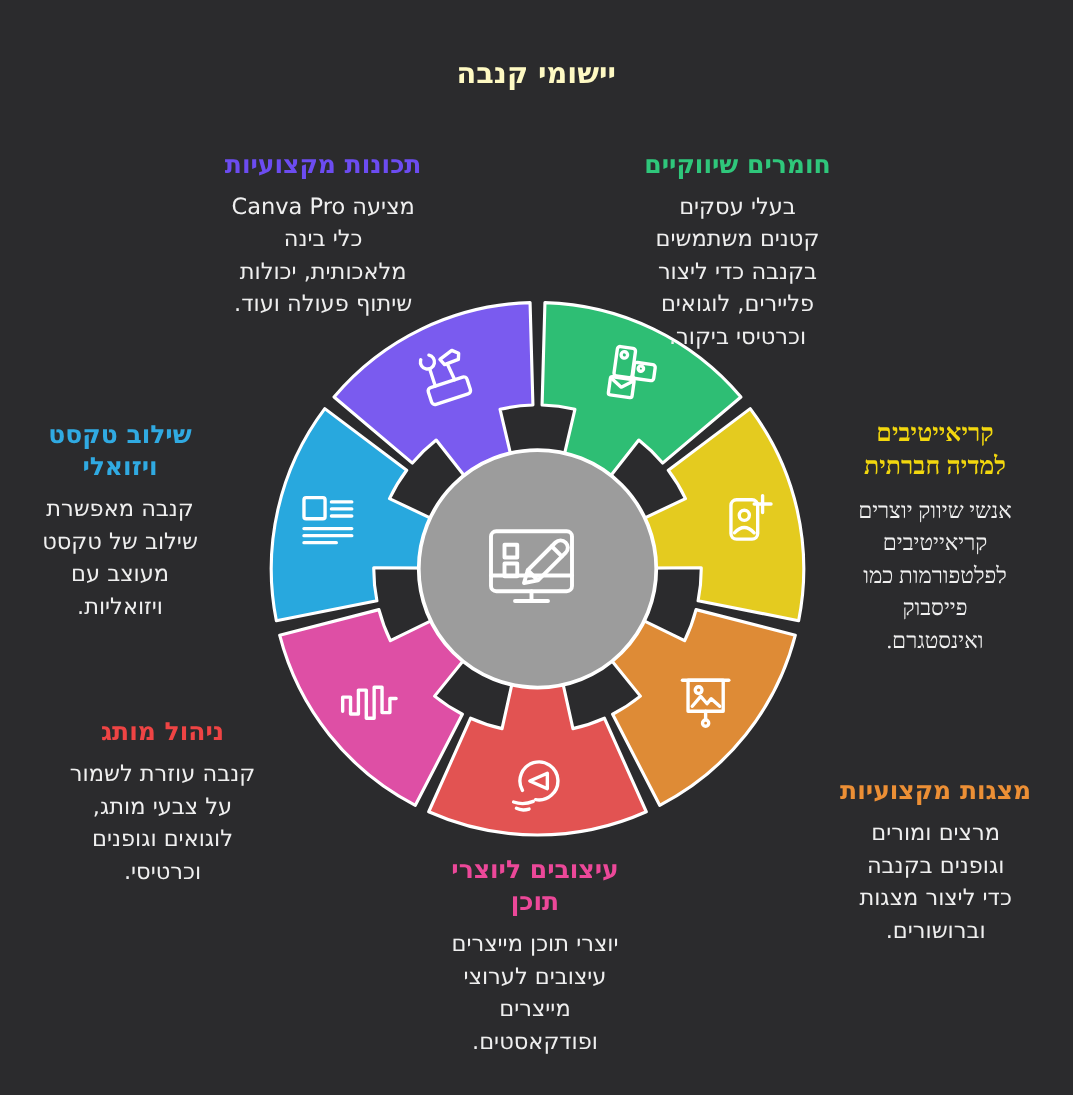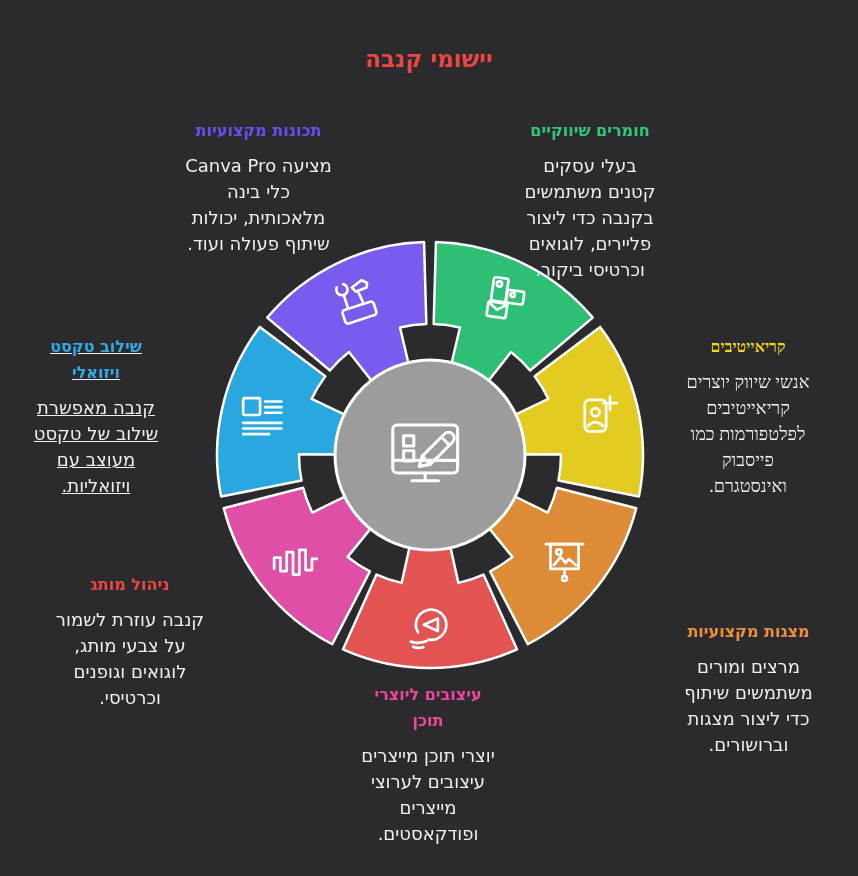--- a/index.html
+++ b/index.html
@@ -3,36 +3,36 @@
 <meta charset="utf-8">
 <style>
   html,body{margin:0;padding:0;}
   body{
     width:858px;height:876px;position:relative;overflow:hidden;
     background:#2B2B2D;
     font-family:"DejaVu Sans","Liberation Sans",sans-serif;
   }
   .page-title{
     position:absolute;top:46px;left:0;right:0;
-    text-align:center;font-size:23px;font-weight:bold;color:#ef4444;
+    text-align:center;font-size:23px;font-weight:bold;color:#fef9c3;
   }
   .section-block{
     position:absolute;text-align:center;direction:rtl;
     font-size:18px;line-height:26px;color:#EFEFEF;
   }
   .section-heading{
-    font-weight:bold;font-size:16px;line-height:26px;margin-bottom:9px;
+    font-weight:bold;font-size:20px;line-height:26px;margin-bottom:9px;
   }
   .pos-top-left    {left:146px;top:118px;width:225px;}
   .pos-top-right   {left:480px;top:118px;width:220px;}
   .pos-right       {left:642px;top:334px;width:212px;font-family:Liberation Serif, serif;}
   .pos-bottom-right{left:641px;top:572px;width:215px;}
   .pos-bottom      {left:308px;top:682px;width:240px;}
   .pos-bottom-left {left:24px;top:572px;width:212px;}
-  .pos-left        {left:1px;top:334px;width:190px;text-decoration:underline;}
+  .pos-left        {left:1px;top:334px;width:190px;}
   #wheel-svg{position:absolute;left:213px;top:238px;width:434px;height:434px;}
   svg symbol{overflow:visible;}
 </style>
 </head>
 <body style="background: rgb(43, 43, 45);">
 
 <div class="page-title">יישומי קנבה</div>
 
 <svg id="wheel-svg" viewBox="-217 -217 434 434">
   <defs>
@@ -135,37 +135,38 @@
       <div>קטנים משתמשים</div>
       <div>בקנבה כדי ליצור</div>
       <div>פליירים, לוגואים</div>
       <div>וכרטיסי ביקור.</div>
     </div>
 </div>
 
 <div class="section-block pos-right">
   <div class="section-heading" style="color: rgb(242, 215, 14);">
       <div>קריאייטיבים</div>
+      <div>למדיה חברתית</div>
     </div>
   <div class="section-body">
       <div>אנשי שיווק יוצרים</div>
       <div>קריאייטיבים</div>
       <div>לפלטפורמות כמו</div>
       <div>פייסבוק</div>
       <div>ואינסטגרם.</div>
     </div>
 </div>
 
 <div class="section-block pos-bottom-right">
   <div class="section-heading" style="color: rgb(236, 143, 53); margin-top: 47px;">
       <div>מצגות מקצועיות</div>
     </div>
   <div class="section-body">
       <div>מרצים ומורים</div>
-      <div>משתמשים שיתוף</div>
+      <div>וגופנים בקנבה</div>
       <div>כדי ליצור מצגות</div>
       <div>וברושורים.</div>
     </div>
 </div>
 
 <div class="section-block pos-bottom">
   <div class="section-heading" style="color: #ec4899;">
       <div>עיצובים ליוצרי</div>
       <div>תוכן</div>
     </div>

